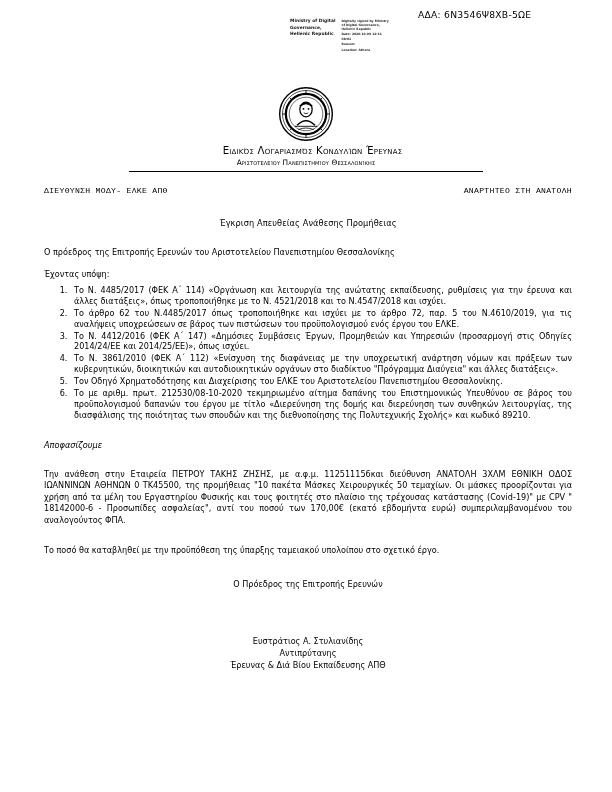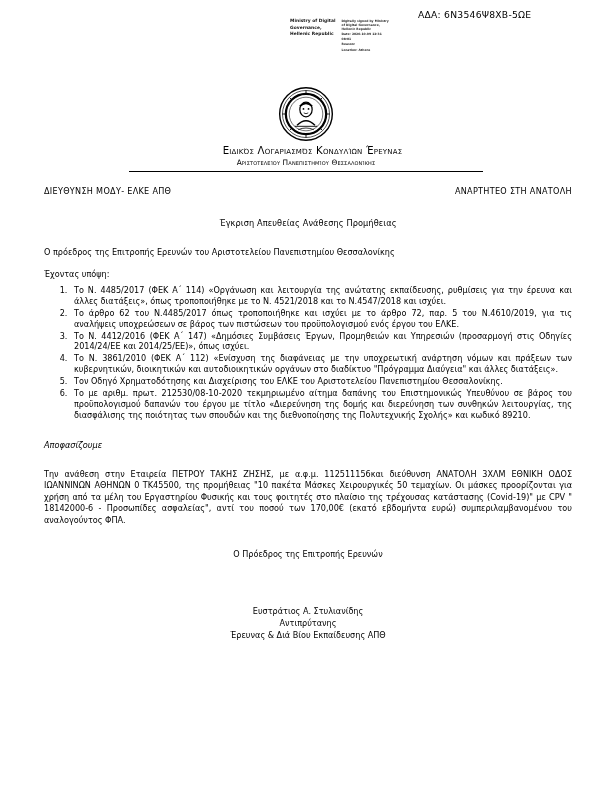--- a/index.html
+++ b/index.html
@@ -102,20 +102,21 @@
     top: 186px;
     width: 528px;
     font-size: 8.1px;
     line-height: 1.35;
   }
 
   .row-split {
     display: flex;
     justify-content: space-between;
     align-items: center;
+    font-family: Liberation Mono, monospace;
   }
   .dept { letter-spacing: 0.3px; white-space: nowrap; }
   .publish { letter-spacing: 0.3px; white-space: nowrap; }
 
   .datebox {
     margin-top: 27px;
     text-align: right;
     line-height: 1.55;
     padding-right: 6px;
   }
@@ -262,20 +263,21 @@
     <li>Το Ν. 4412/2016 (ΦΕΚ Α΄ 147) «Δημόσιες Συμβάσεις Έργων, Προμηθειών και Υπηρεσιών (προσαρμογή στις Οδηγίες 2014/24/ΕΕ και 2014/25/ΕΕ)», όπως ισχύει.</li>
     <li>Το Ν. 3861/2010 (ΦΕΚ Α΄ 112) «Ενίσχυση της διαφάνειας με την υποχρεωτική ανάρτηση νόμων και πράξεων των κυβερνητικών, διοικητικών και αυτοδιοικητικών οργάνων στο διαδίκτυο "Πρόγραμμα Διαύγεια" και άλλες διατάξεις».</li>
     <li>Τον Οδηγό Χρηματοδότησης και Διαχείρισης του ΕΛΚΕ του Αριστοτελείου Πανεπιστημίου Θεσσαλονίκης.</li>
     <li>Το με αριθμ. πρωτ. 212530/08-10-2020 τεκμηριωμένο αίτημα δαπάνης του Επιστημονικώς Υπευθύνου σε βάρος του προϋπολογισμού δαπανών του έργου με τίτλο «Διερεύνηση της δομής και διερεύνηση των συνθηκών λειτουργίας, της διασφάλισης της ποιότητας των σπουδών και της διεθνοποίησης της Πολυτεχνικής Σχολής» και κωδικό 89210.</li>
   </ol>
 
   <div class="decide">Αποφασίζουμε</div>
 
   <div class="award">Την ανάθεση στην Εταιρεία ΠΕΤΡΟΥ ΤΑΚΗΣ ΖΗΣΗΣ, με α.φ.μ. 112511156και διεύθυνση ΑΝΑΤΟΛΗ 3ΧΛΜ ΕΘΝΙΚΗ ΟΔΟΣ ΙΩΑΝΝΙΝΩΝ ΑΘΗΝΩΝ 0 ΤΚ45500, της προμήθειας "10 πακέτα Μάσκες Χειρουργικές 50 τεμαχίων. Οι μάσκες προορίζονται για χρήση από τα μέλη του Εργαστηρίου Φυσικής και τους φοιτητές στο πλαίσιο της τρέχουσας κατάστασης (Covid-19)"  με CPV " 18142000-6 - Προσωπίδες ασφαλείας", αντί του ποσού των 170,00€ (εκατό εβδομήντα ευρώ) συμπεριλαμβανομένου του αναλογούντος ΦΠΑ.</div>
 
+  <div class="payment">Το ποσό θα καταβληθεί με την προϋπόθεση της ύπαρξης ταμειακού υπολοίπου στο σχετικό έργο.</div>
 
   <div class="sign-title">Ο Πρόεδρος της Επιτροπής Ερευνών</div>
 
   <div class="signer">
     <div>Ευστράτιος Α. Στυλιανίδης</div>
     <div>Αντιπρύτανης</div>
     <div>Έρευνας &amp; Διά Βίου Εκπαίδευσης ΑΠΘ</div>
   </div>
 
 </div>

